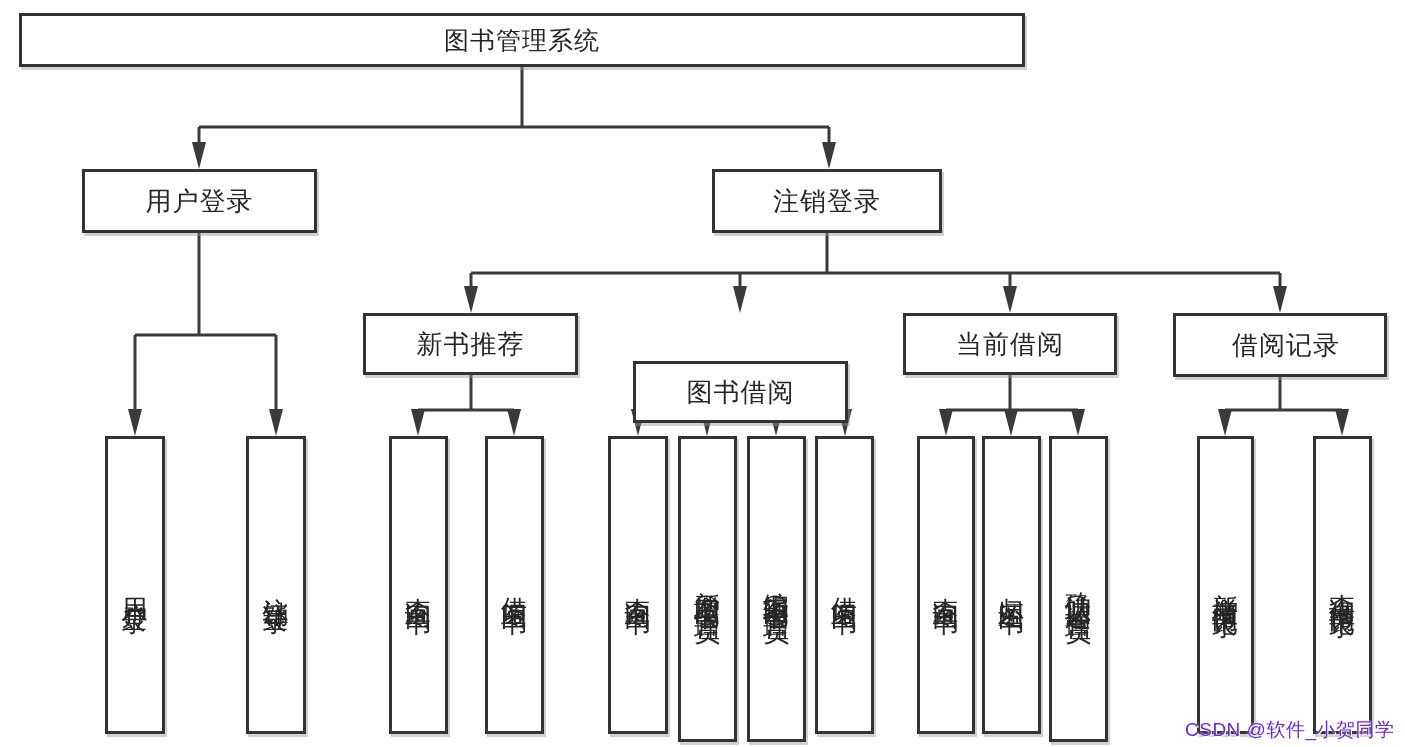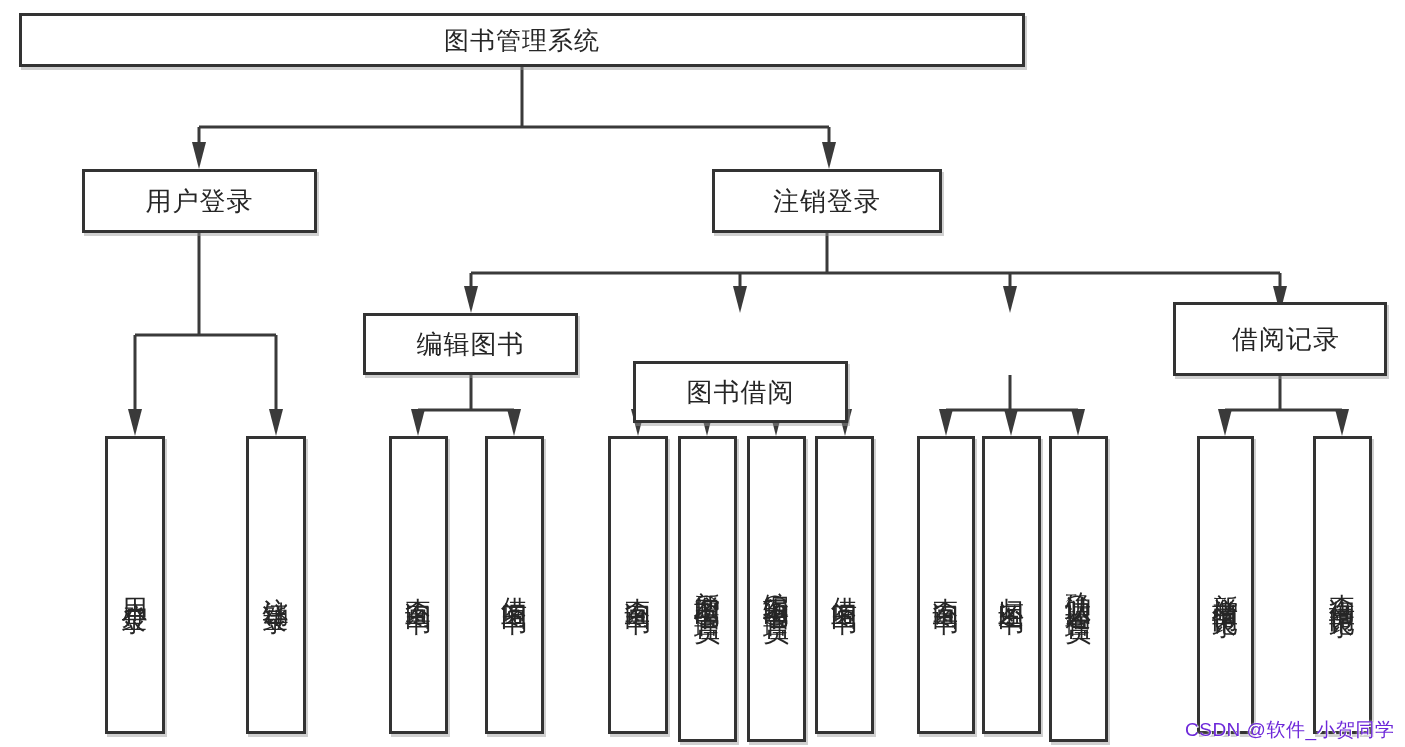--- a/index.html
+++ b/index.html
@@ -41,21 +41,21 @@
   .leaf { top: 436px; height: 298px; }
   .tall { height: 306px; }
 
   #n-root { left: 19px;  top: 13px;  width: 1006px; height: 54px; font-size: 25px; }
   #n-user { left: 82px;  top: 169px; width: 235px; height: 64px; }
   #n-book { left: 712px; top: 169px; width: 230px; height: 64px; }
 
   #n-s0 { left: 363px;  top: 313px; width: 215px; height: 62px; }
   #n-s1 { left: 633px;  top: 313px; width: 215px; height: 62px; margin-top: 48px; }
   #n-s2 { left: 903px;  top: 313px; width: 214px; height: 62px; }
-  #n-s3 { left: 1173px; top: 302px; width: 214px; height: 74px; padding-left: 12px; }
+  #n-s3 { left: 1173px; top: 313px; width: 214px; height: 64px; padding-left: 12px; }
 
   #n-a1 { left: 105px;  width: 60px; }
   #n-a2 { left: 246px;  width: 60px; }
   #n-b1 { left: 389px;  width: 59px; }
   #n-b2 { left: 485px;  width: 59px; }
   #n-c1 { left: 608px;  width: 60px; }
   #n-c2 { left: 678px;  width: 59px; }
   #n-c3 { left: 747px;  width: 59px; }
   #n-c4 { left: 815px;  width: 59px; }
   #n-d1 { left: 917px;  width: 58px; }
@@ -119,22 +119,23 @@
       <polygon points="1218,409 1232,409 1225,436"></polygon>
       <polygon points="1335,409 1349,409 1342,436"></polygon>
     </g>
   </svg>
 
   <div class="node h" id="n-root">图书管理系统</div>
 
   <div class="node h" id="n-user">用户登录</div>
   <div class="node h" id="n-book">注销登录</div>
 
-  <div class="node h" id="n-s0">编辑图书</div>
+  <div class="node h" id="n-s0">新书推荐</div>
   <div class="node h" id="n-s1">图书借阅</div>
+  <div class="node h" id="n-s2">当前借阅</div>
   <div class="node h" id="n-s3">借阅记录</div>
 
   <div class="node v leaf" id="n-a1">用户登录</div>
   <div class="node v leaf" id="n-a2">注销登录</div>
 
   <div class="node v leaf" id="n-b1">查询图书</div>
   <div class="node v leaf" id="n-b2">借阅图书</div>
 
   <div class="node v leaf" id="n-c1">查询图书</div>
   <div class="node v leaf tall" id="n-c2">新增图书（管理员）</div>

